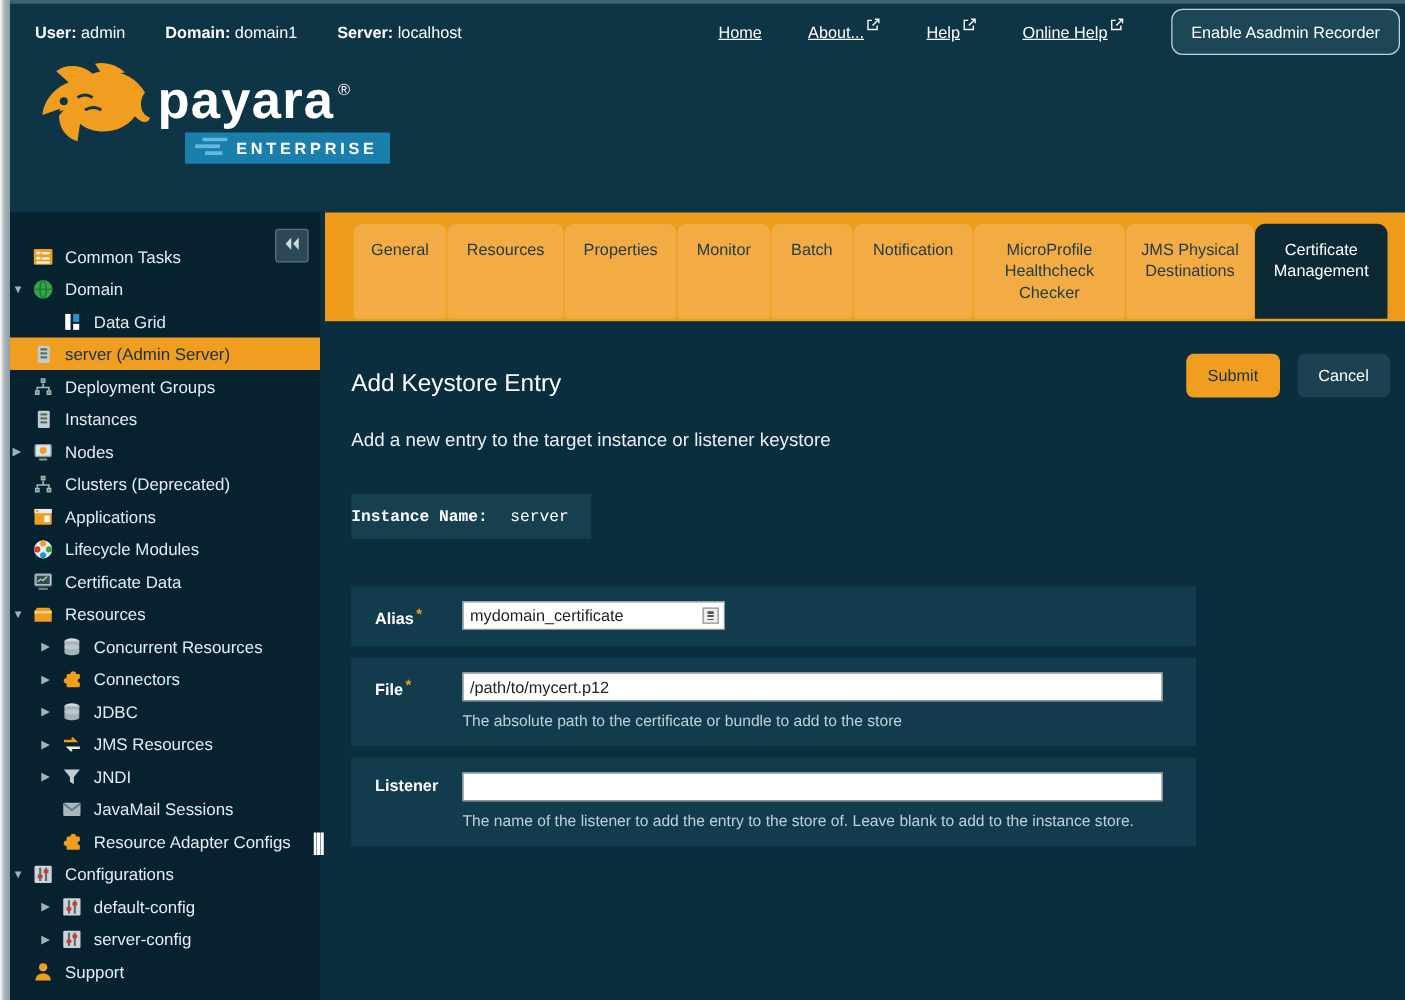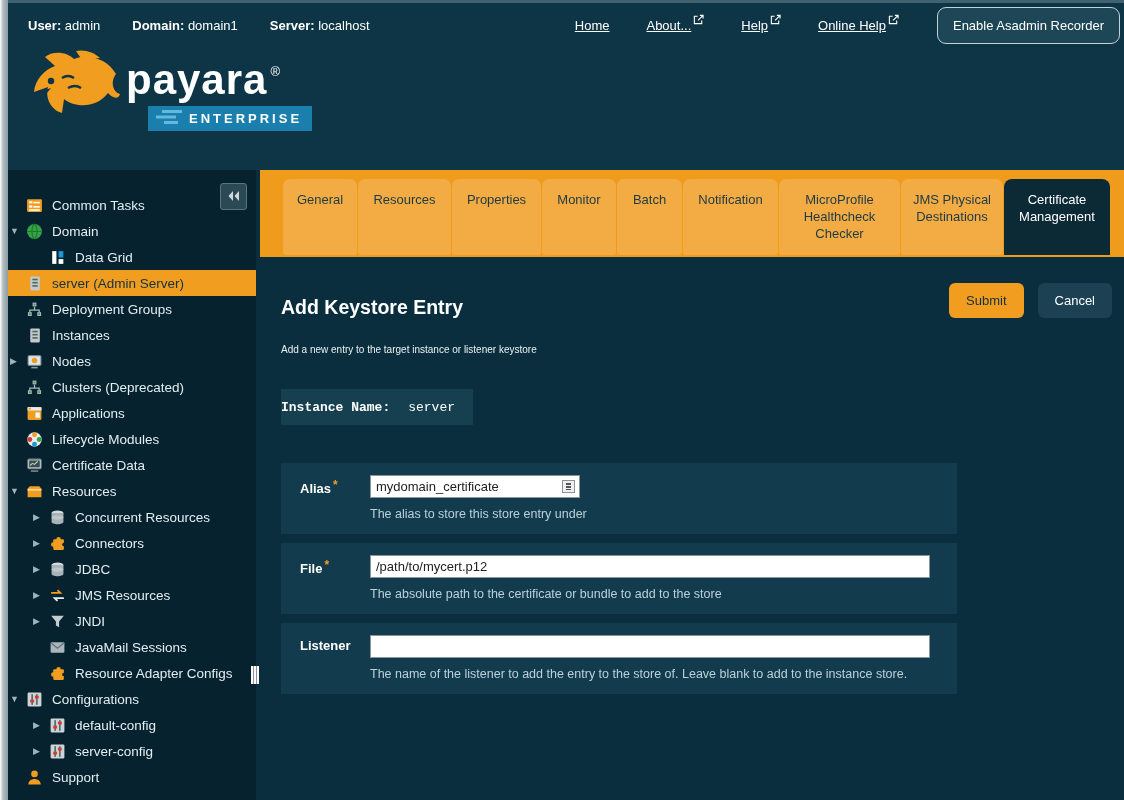--- a/index.html
+++ b/index.html
@@ -55,28 +55,28 @@
 
   
   .main { position:absolute; left:260px; top:170px; width:864px; height:456px; background:#0a2e3e; }
   .tabbar { height:87px; background:#ef9c1c; padding:9px 0 2px 23px; display:flex; gap:1px; }
   .tab { background:#f3ab43; color:#1d3a45; font-size:13px; line-height:17px; text-align:center;
     padding:12px 4px 0; border-radius:7px 7px 3px 3px; cursor:pointer; }
   .tab.active { background:#0c2936; color:#fff; border-radius:8px 8px 0 0; }
 
   .content { padding:0 12px 0 21px; }
   .page-head { display:flex; align-items:flex-start; margin-top:26px; }
-  .page-title { font-size:19.5px; font-weight:bold; margin-top:13px; }
+  .page-title { font-size:19.5px; font-weight:normal; margin-top:13px; }
   .head-btns { margin-left:auto; display:flex; gap:14px; }
   .btn { border:none; border-radius:6px; font-size:13px; font-family:inherit;
     padding:10px 17px; cursor:pointer; }
   .btn-submit { background:#f09d20; color:#16323d; }
   .btn-cancel { background:#1c4152; color:#fff; }
 
-  .description { margin-top:25px; font-size:10px; color:#eaf1f4; }
+  .description { margin-top:25px; font-size:15px; color:#eaf1f4; }
   .instance-bar { margin-top:34px; width:192px; height:36px; background:#16404f;
     display:flex; align-items:center; font-size:13px;font-family:Liberation Mono, monospace; }
   .instance-bar b { font-weight:bold; margin-right:18px; }
 
   .form { margin-top:38px; }
   .field-row { width:676px; background:#123c4e; margin-bottom:9px; padding:12px 0 13px 19px;
     display:flex; }
   .label-col { width:70px; flex:0 0 70px; font-size:13px; font-weight:bold; padding-top:3px; }
   .req { color:#f09d20; font-size:12px; vertical-align:4px; margin-left:2px; }
   .input-col { flex:1; }
@@ -448,21 +448,21 @@
       </div>
     </div>
     <div class="description">Add a new entry to the target instance or listener keystore</div>
     <div class="instance-bar">
       <b>Instance Name:</b>
       <span>server</span>
     </div>
     <div class="form" id="form">
         <div class="field-row">
           <div class="label-col">Alias<span class="req">*</span></div>
-          <div class="input-col"><span class="input-wrap"><input type="text" class="tfield narrow" value="mydomain_certificate" style=""><span class="autofill-ic"></span></span><div class="help">The alias to store this store entry under</div></div>
+          <div class="input-col"><span class="input-wrap"><input type="text" class="tfield narrow" value="mydomain_certificate" style=""><span class="autofill-ic"></span></span></div>
         </div>
         <div class="field-row">
           <div class="label-col">File<span class="req">*</span></div>
           <div class="input-col"><span class="input-wrap"><input type="text" class="tfield wide" value="/path/to/mycert.p12" style=""></span><div class="help">The absolute path to the certificate or bundle to add to the store</div></div>
         </div>
         <div class="field-row">
           <div class="label-col">Listener</div>
           <div class="input-col"><span class="input-wrap"><input type="text" class="tfield wide" value="" style=""></span><div class="help">The name of the listener to add the entry to the store of. Leave blank to add to the instance store.</div></div>
         </div>
       </div>

